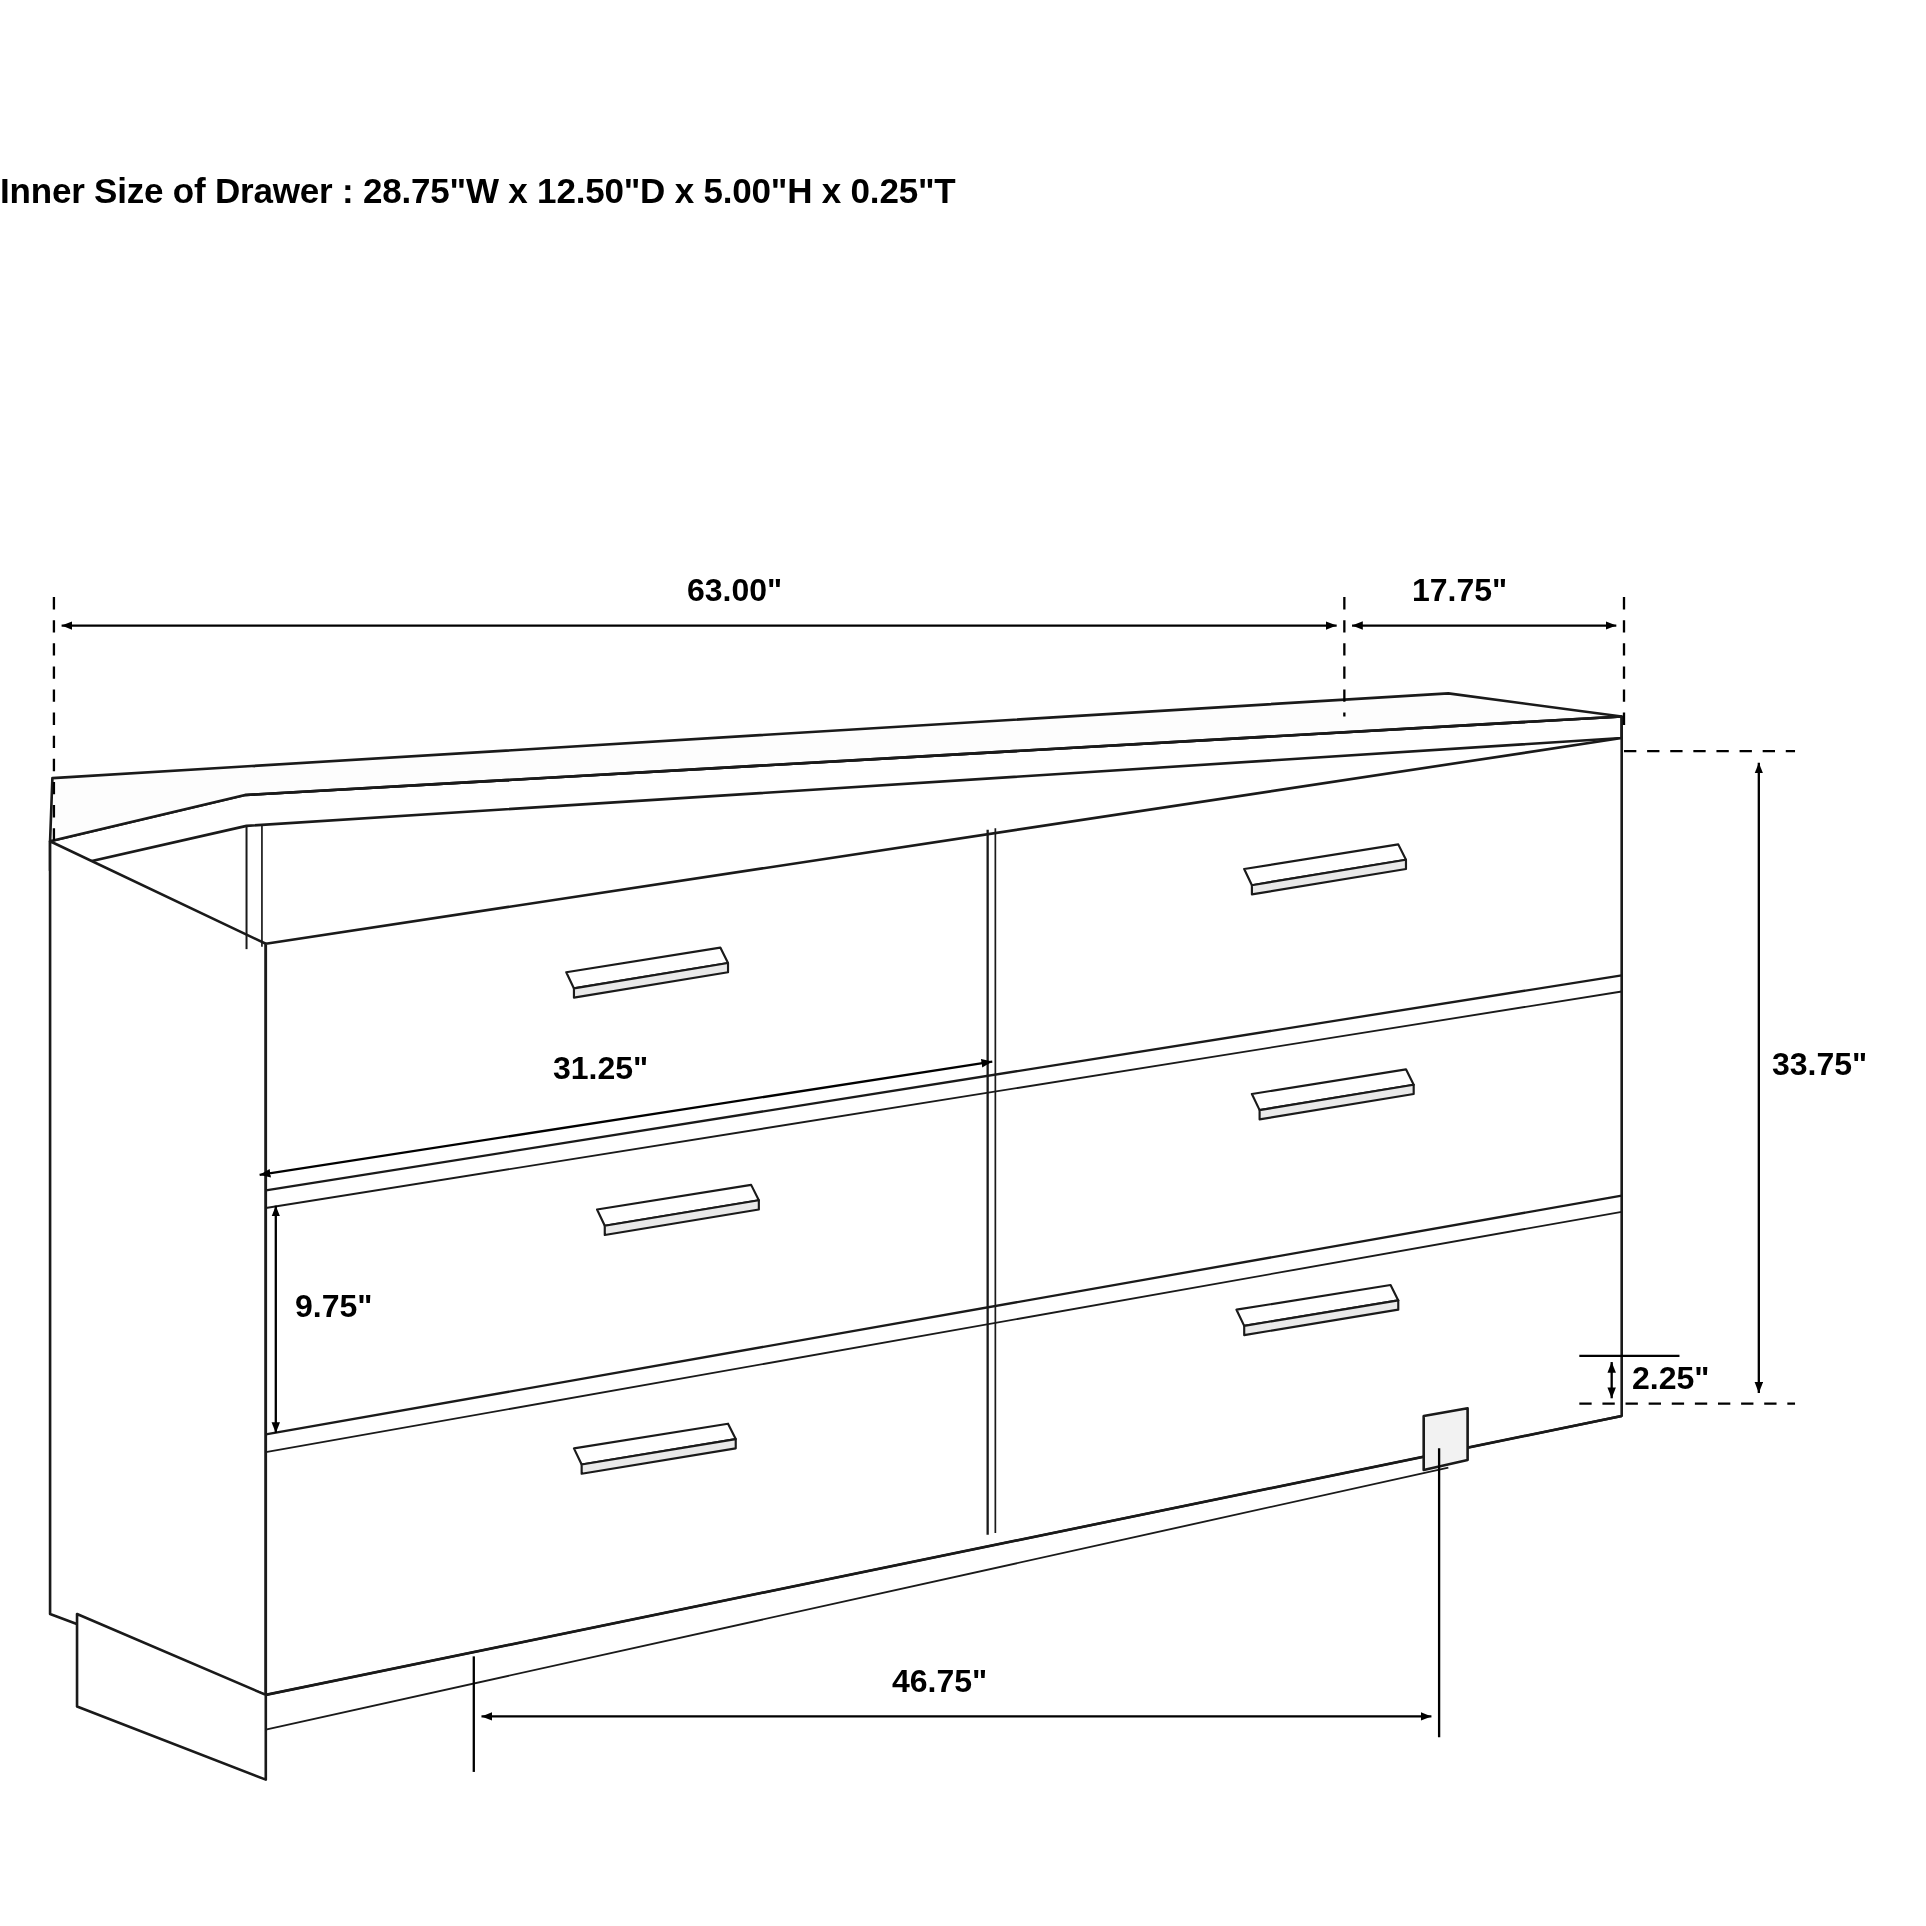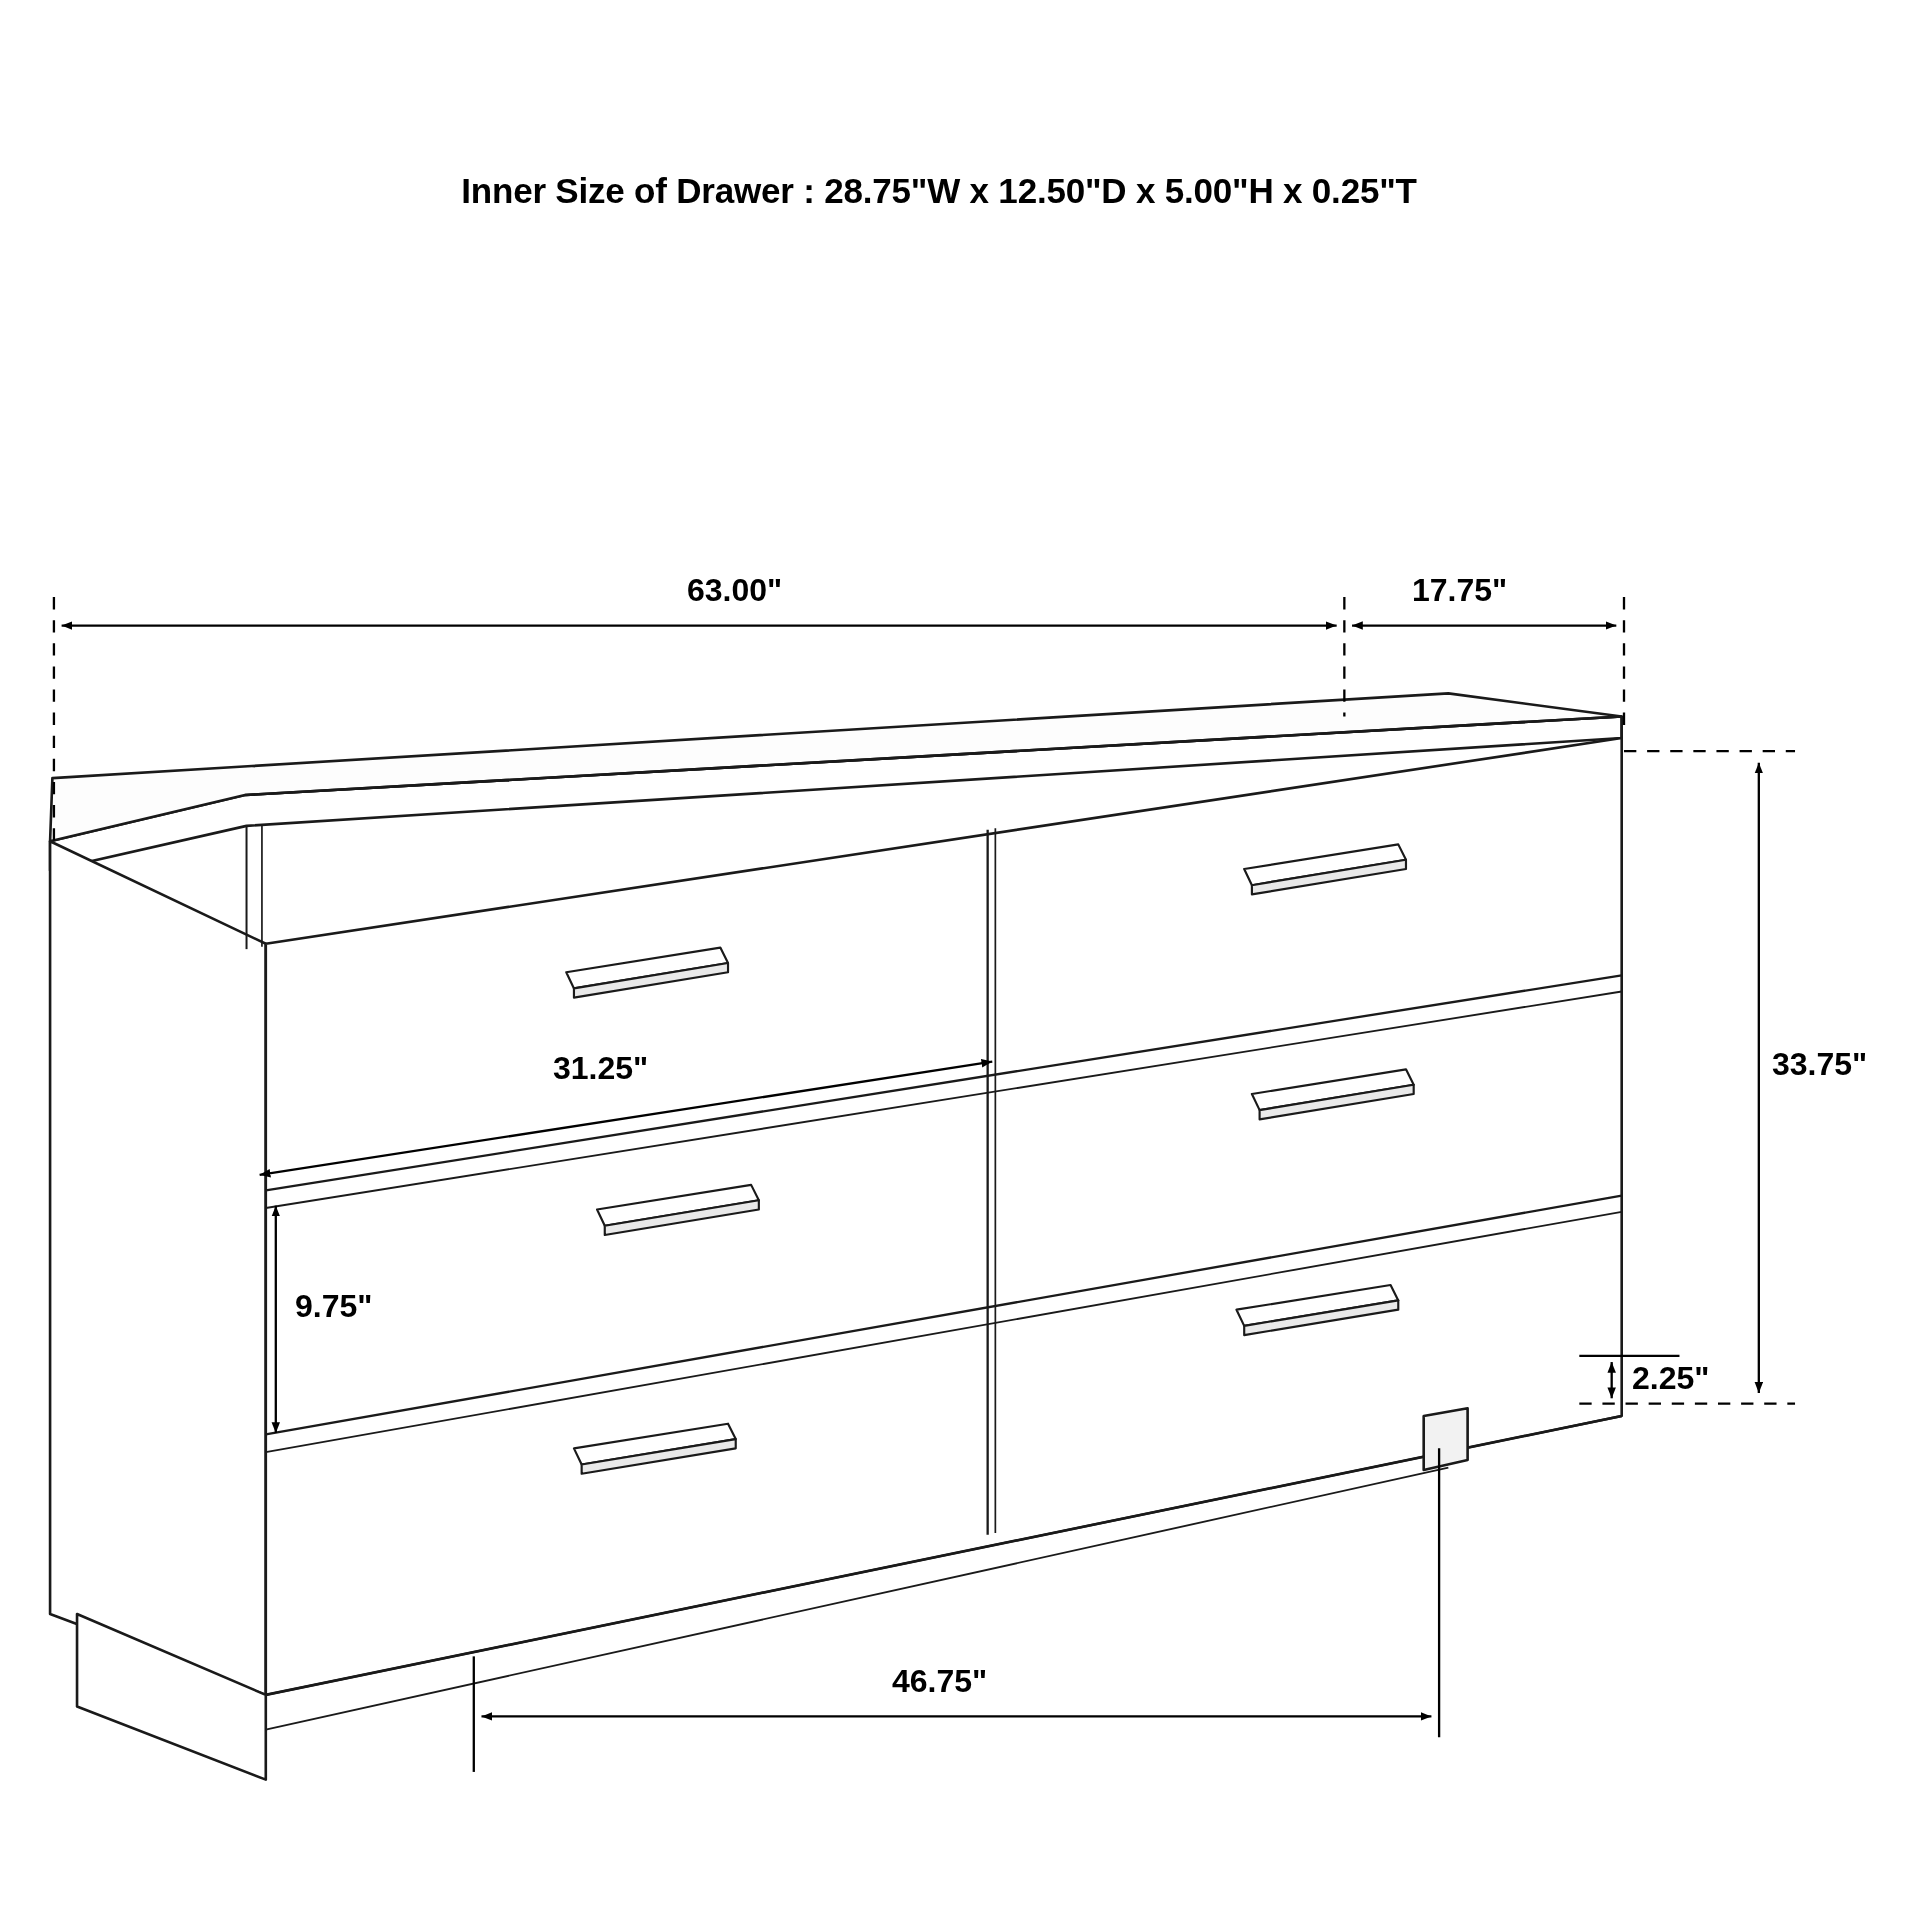--- a/index.html
+++ b/index.html
@@ -16,24 +16,23 @@
     position: relative;
   }
   #diagram-root {
     position: absolute;
     left: 0; top: 0;
     width: 1926px;
     height: 1926px;
   }
   .title {
     position: absolute;
-    left: 18px;
+    left: 0;
     top: 171px;
     width: 1842px;
-    text-align: center;
     font-size: 35px;
     font-weight: bold;
     letter-spacing: -0.2px;
     white-space: nowrap;
   }
   svg.canvas {
     position: absolute;
     left: 0;
     top: 0;
     width: 1926px;

